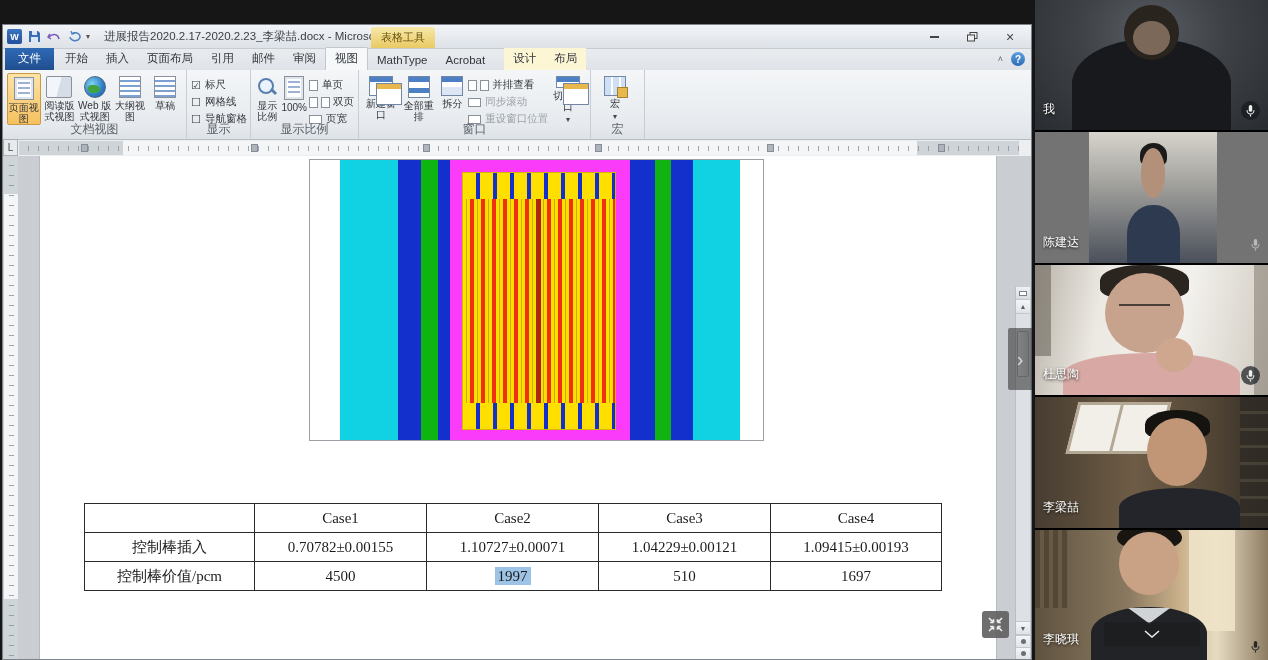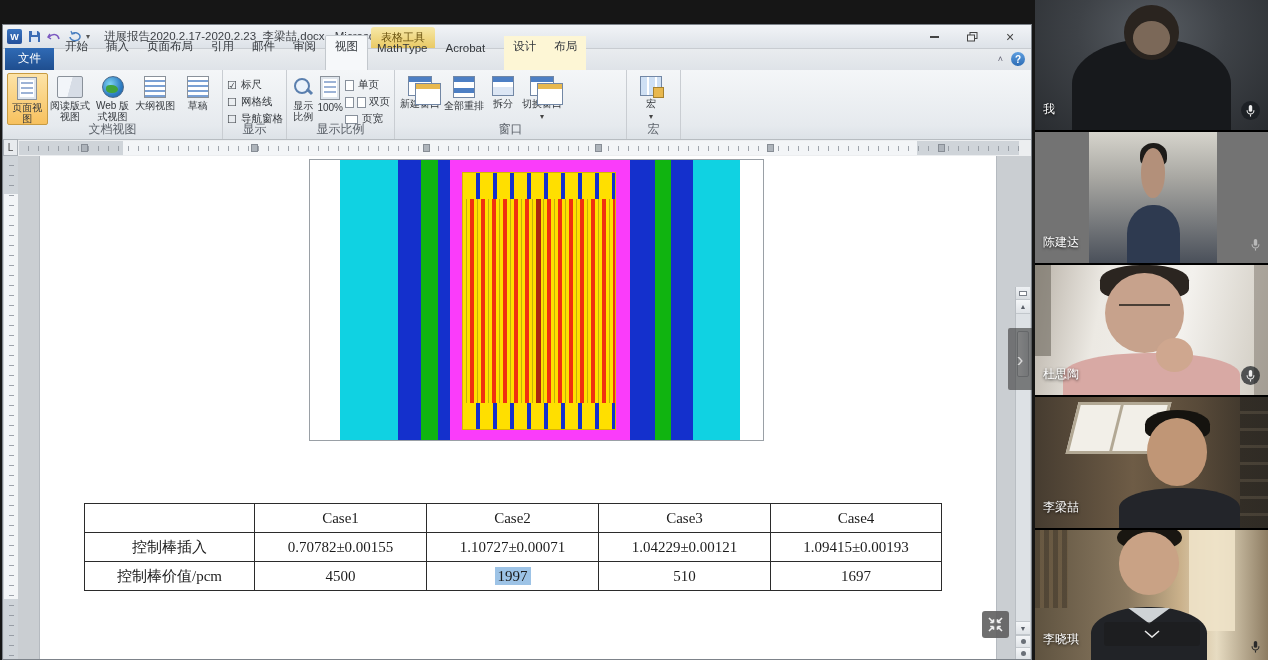--- a/index.html
+++ b/index.html
@@ -24,21 +24,21 @@
                    font-size: 11px; color: #6b5410; }
   .win-btns { position: absolute; right: 8px; top: 3px; display: flex; gap: 12px; align-items: center; }
   .win-btn { width: 26px; height: 17px; display: flex; align-items: center; justify-content: center;
              font-size: 12px; color: #444; }
   .min-glyph { width: 9px; height: 2px; background: #444; }
   .close-glyph { font-size: 14px; line-height: 10px; }
 
   
   .tabs-row { position: relative; height: 21px; background: linear-gradient(#e9ecef, #dfe3e8);
               display: flex; align-items: flex-end; padding-left: 2px; }
-  .tab { font-size: 11.5px; color: #33373c; padding: 3px 9px 16px; white-space: nowrap; }
+  .tab { font-size: 11.5px; color: #33373c; padding: 3px 9px 4px; white-space: nowrap; }
   .tab-file { background: linear-gradient(#2f6ab5, #1f4e8f); color: #fff; padding: 3px 13px 4px; margin-right: 2px; }
   .tab-active { background: #f6f8fa; border: 1px solid #c3c8cd; border-bottom: none; border-radius: 2px 2px 0 0; }
   .ctx-tabs { background: #fdf6d5; display: flex; margin-left: 10px; }
   .tabrow-right { position: absolute; right: 6px; top: 3px; display: flex; gap: 8px; align-items: center; }
   .collapse-chev { font-size: 9px; color: #667; }
   .help-circle { width: 14px; height: 14px; border-radius: 50%; background: linear-gradient(#5f9fe0, #2c6cb5);
                  color: #fff; font-size: 10px; font-weight: bold; display: flex; align-items: center; justify-content: center; }
 
   
   .ribbon { position: relative; height: 70px; background: linear-gradient(#f4f6f8, #e6eaee 80%, #dde2e7);
@@ -267,21 +267,21 @@
         <span class="tab">布局</span>
       </span>
       <span class="tabrow-right">
         <span class="collapse-chev">˄</span>
         <span class="help-circle">?</span>
       </span>
     </div>
 
     <div class="ribbon">
 
-      <div class="grp" style="width:220px">
+      <div class="grp" style="width:184px">
         <div class="bigbtn sel">
           <span class="ic ic-doc"></span>
           <span>页面视图</span>
         </div>
         <div class="bigbtn">
           <span class="ic ic-book"></span>
           <span>阅读版式视图</span>
         </div>
         <div class="bigbtn">
           <span class="ic ic-globe"></span>
@@ -347,20 +347,34 @@
           <span class="ic ic-win stack"></span>
           <span>新建窗口</span>
         </div>
         <div class="bigbtn">
           <span class="ic ic-rows"></span>
           <span>全部重排</span>
         </div>
         <div class="bigbtn" style="width:32px">
           <span class="ic ic-split"></span>
           <span>拆分</span>
+        </div>
+        <div class="smallstack">
+          <span class="smallitem">
+            <span class="mini-page dbl"></span>
+            <span>并排查看</span>
+          </span>
+          <span class="smallitem disabled">
+            <span class="mini-wide"></span>
+            <span>同步滚动</span>
+          </span>
+          <span class="smallitem disabled">
+            <span class="mini-wide"></span>
+            <span>重设窗口位置</span>
+          </span>
         </div>
         <div class="bigbtn">
           <span class="ic ic-win stack"></span>
           <span>切换窗口</span>
           <span class="dd-glyph">▾</span>
         </div>
         <span class="grp-label">窗口</span>
       </div>
 
       <div class="grp" style="width:54px">

